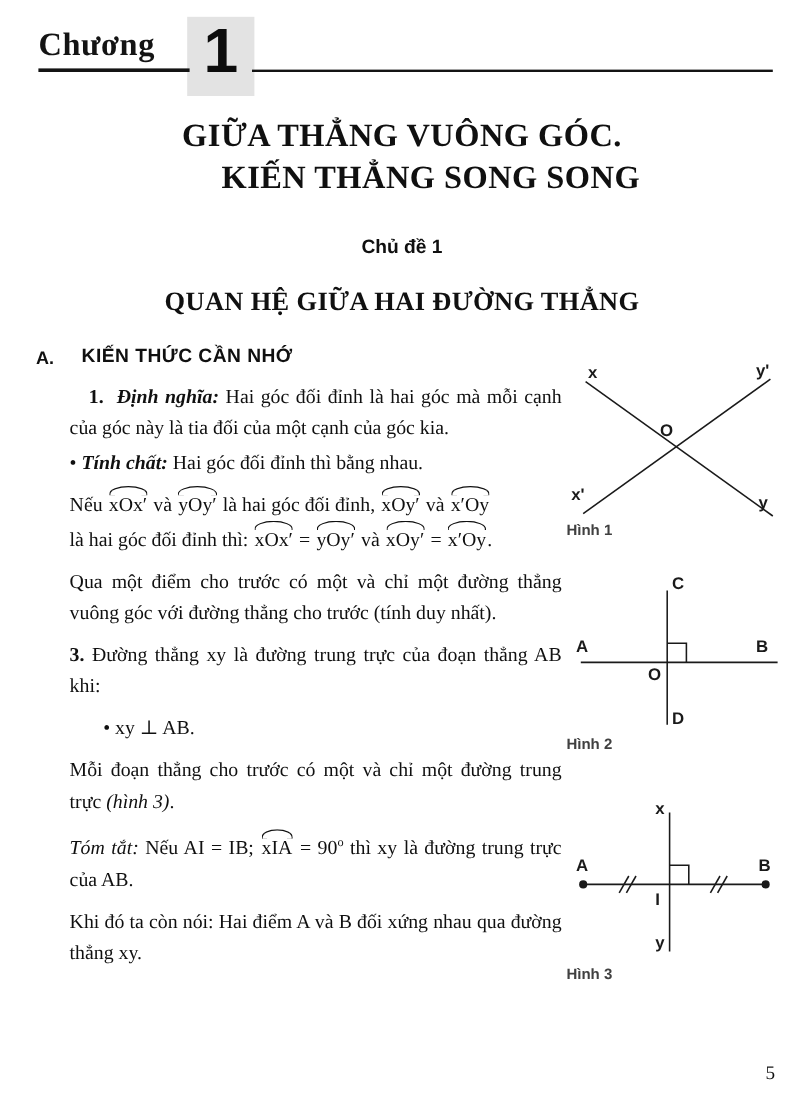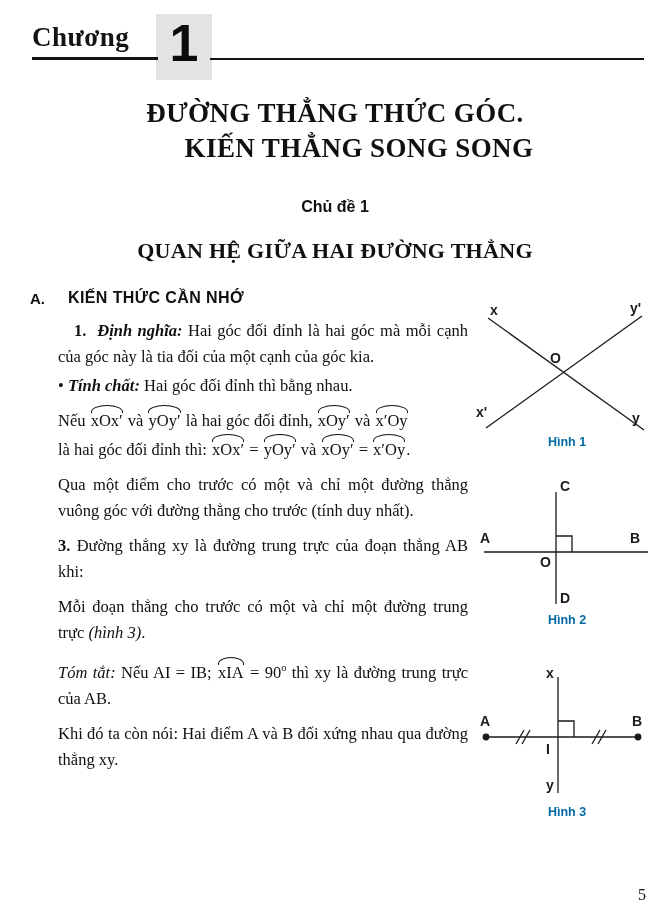--- a/index.html
+++ b/index.html
@@ -182,22 +182,22 @@
   
   .figure {
     position: absolute;
     width: 190px;
   }
   .fig-canvas { position: relative; }
   .fig-caption {
     font-family: "Liberation Sans", "DejaVu Sans", sans-serif;
     font-weight: bold;
     font-size: 12.5px;
-    text-align: center;
-    color: #0369a1;
+    text-align: left;
+    color: #404040;
   }
   .fig-label {
     position: absolute;
     font-family: "Liberation Sans", "DejaVu Sans", sans-serif;
     font-weight: bold;
     font-size: 14px;
     color: #1a1a1a;
   }
   #figure-1 { left: 472px; top: 300px; }
   #figure-2 { left: 472px; top: 480px; }
@@ -219,21 +219,21 @@
 
   <div id="chapter-header">
     <div id="chapter-graybox"></div>
     <div class="rule-left"></div>
     <div class="rule-right"></div>
     <div id="chapter-word">Chương</div>
     <div id="chapter-number">1</div>
   </div>
 
   <div id="main-title">
-    <span>ĐƯỜNG THẲNG THỨC GÓC.</span>
+    <span>GIỮA THẲNG VUÔNG GÓC.</span>
     <span class="line2">KIẾN THẲNG SONG SONG</span>
   </div>
 
   <div id="subject-label">Chủ đề 1</div>
   <div id="subject-title">QUAN HỆ GIỮA HAI ĐƯỜNG THẲNG</div>
 
   <div id="section-a-letter">A.</div>
   <div id="section-a-title">KIẾN THỨC CẦN NHỚ</div>
 
   <div id="text-col">
@@ -255,20 +255,21 @@
     </p>
 
 
     <p class="para gap-before">Qua một điểm cho trước có một và chỉ một đường thẳng vuông góc với đường thẳng cho trước (tính duy nhất).</p>
 
     <p class="para gap-before">
       <span class="bold">3.</span><span>  Đường thẳng xy là đường trung trực của đoạn thẳng AB khi:</span>
     </p>
 
 
+    <p class="para bullet2 gap-before">• xy ⊥ AB.</p>
 
     <p class="para gap-before">
       <span>Mỗi đoạn thẳng cho trước có một và chỉ một đường trung trực </span><span class="ital">(hình 3)</span><span>.</span>
     </p>
 
     <p class="para gap-before">
       <span class="ital">Tóm tắt:</span><span> Nếu  AI = IB;  </span><span class="ang"><span class="arc"></span><span>xIA</span></span><span> = 90</span><sup class="deg">o</sup><span> thì xy là đường trung trực của AB.</span>
     </p>
 
     <p class="para gap-before">Khi đó ta còn nói: Hai điểm A và B đối xứng nhau qua đường thẳng xy.</p>

